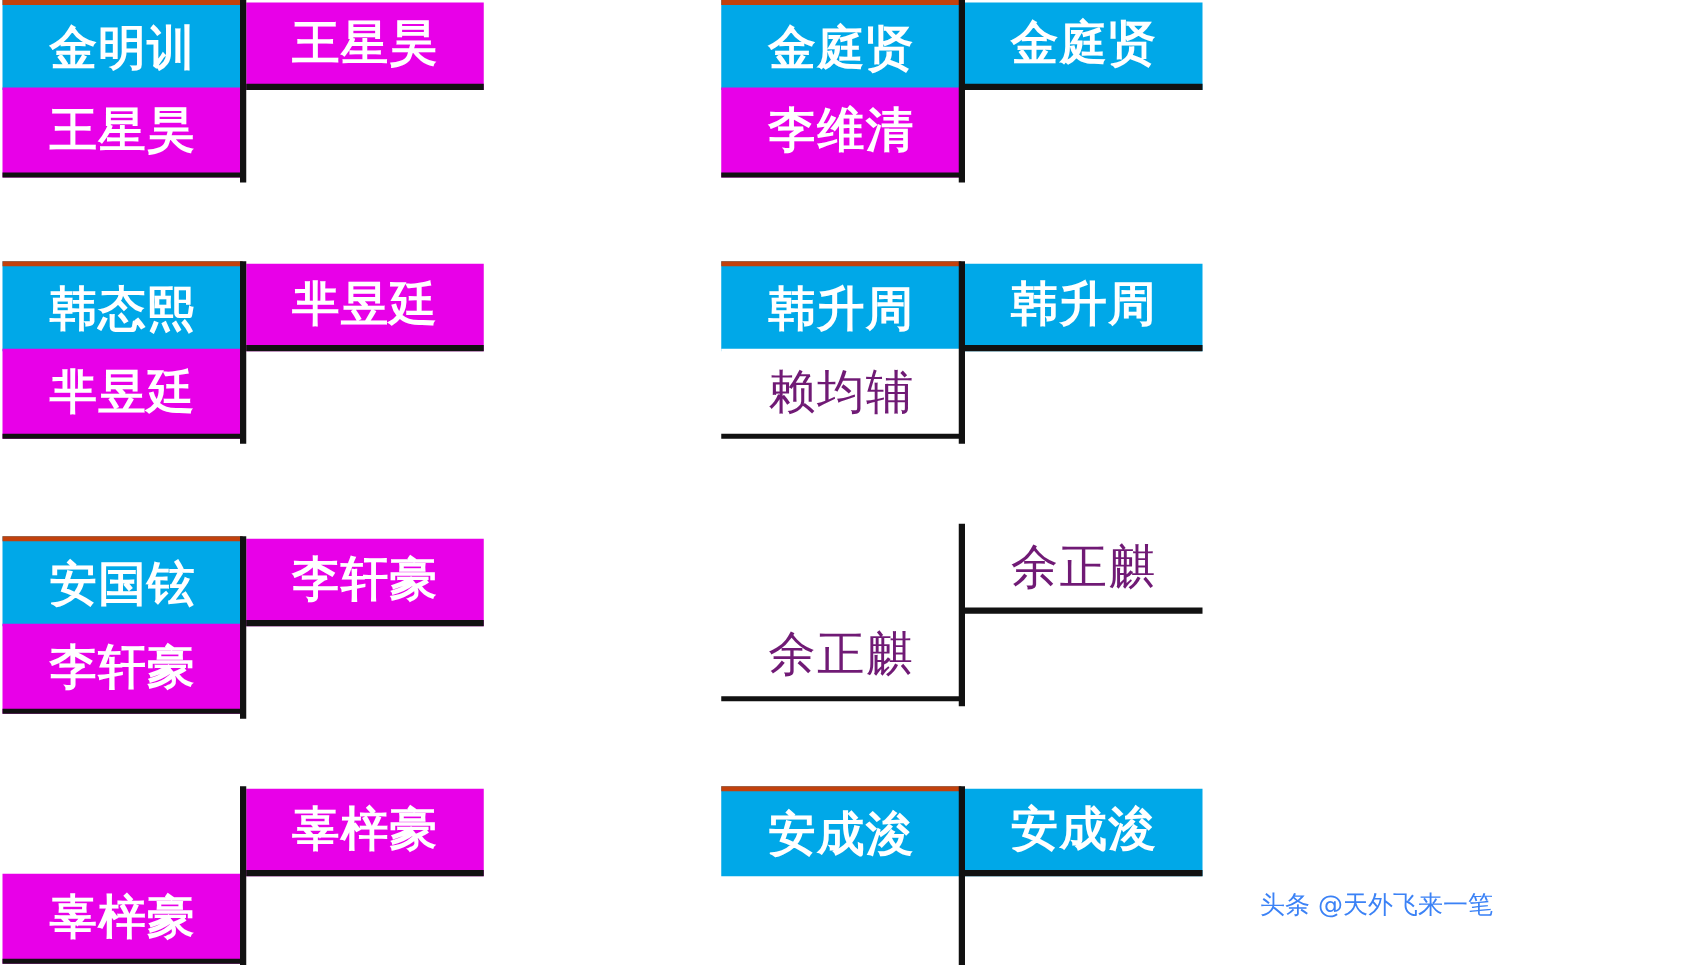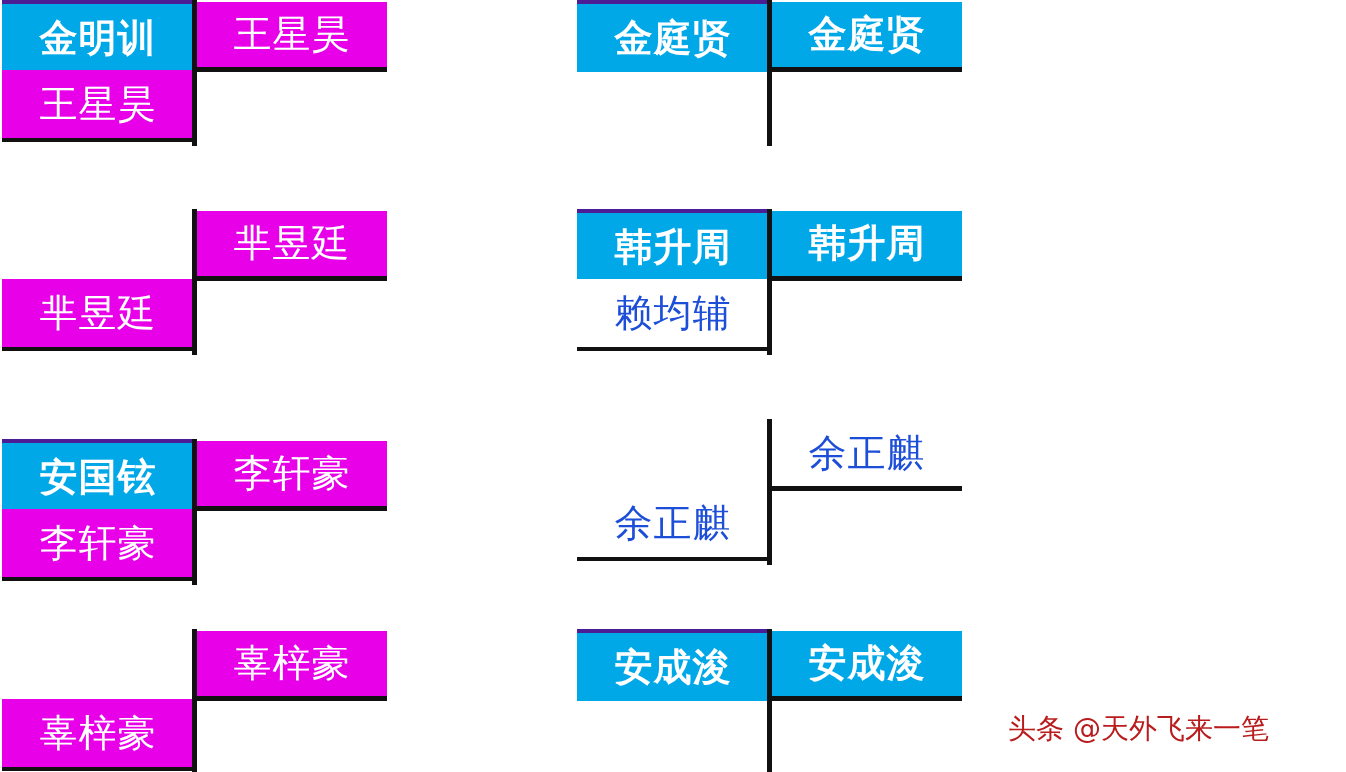--- a/index.html
+++ b/index.html
@@ -7,61 +7,63 @@
     width: 1346px; height: 772px; background: #ffffff; position: relative; overflow: hidden;
     font-family: "DejaVu Sans", "Liberation Sans", sans-serif;
   }
   .match { position: absolute; width: 965px; height: 145px; }
   .cell {
     position: absolute; box-sizing: border-box;
     display: flex; align-items: center; justify-content: center;
     font-size: 38px; letter-spacing: 1px;
   }
   .cell.cyan { background: #00a8e8; color: #ffffff; font-weight: bold; }
-  .cell.magenta { background: #e800e8; color: #ffffff; font-weight: normal; }
-  .cell.plain { background: #ffffff; color: #1d4ed8; font-weight: normal; }
-  .top { left: 0; top: 0; width: 192px; height: 72px; border-top: 4px solid #4c1d95; }
+  .cell.magenta { background: #e800e8; color: #ffffff; font-weight: bold; }
+  .cell.plain { background: #ffffff; color: #701a75; font-weight: normal; }
+  .top { left: 0; top: 0; width: 192px; height: 72px; border-top: 4px solid #c2410c; }
   .bottom { left: 0; top: 70px; width: 192px; height: 72px; border-bottom: 4px solid #111; }
   .vline { position: absolute; left: 190px; top: 0; width: 5px; height: 146px; background: #111; }
   .winner { left: 195px; top: 2px; width: 190px; height: 70px; border-bottom: 5px solid #111; }
   .group-left { left: 2px; }
   .group-right { left: 577px; }
   .watermark {
-    position: absolute; left: 1008px; top: 710px; font-size: 28px; color: #b91c1c;
+    position: absolute; left: 1008px; top: 710px; font-size: 20px; color: #3b82f6;
     font-family: "DejaVu Sans", sans-serif; letter-spacing: 0px;
   }
 </style>
 </head>
 <body>
 
 <div id="bracket">
     <div class="match group-left" style="top: 0px;">
       <div class="cell top cyan">金明训</div>
       <div class="cell bottom magenta">王星昊</div>
       <div class="cell winner magenta">王星昊</div>
       <div class="vline"></div>
     </div>
     <div class="match group-left" style="top: 209px;">
+      <div class="cell top cyan">韩态熙</div>
       <div class="cell bottom magenta">芈昱廷</div>
       <div class="cell winner magenta">芈昱廷</div>
       <div class="vline"></div>
     </div>
-    <div class="match group-left" style="top: 439px;">
+    <div class="match group-left" style="top: 429px;">
       <div class="cell top cyan">安国铉</div>
       <div class="cell bottom magenta">李轩豪</div>
       <div class="cell winner magenta">李轩豪</div>
       <div class="vline"></div>
     </div>
     <div class="match group-left" style="top: 629px;">
       <div class="cell bottom magenta">辜梓豪</div>
       <div class="cell winner magenta">辜梓豪</div>
       <div class="vline"></div>
     </div>
     <div class="match group-right" style="top: 0px;">
       <div class="cell top cyan">金庭贤</div>
+      <div class="cell bottom magenta">李维清</div>
       <div class="cell winner cyan">金庭贤</div>
       <div class="vline"></div>
     </div>
     <div class="match group-right" style="top: 209px;">
       <div class="cell top cyan">韩升周</div>
       <div class="cell bottom plain">赖均辅</div>
       <div class="cell winner cyan">韩升周</div>
       <div class="vline"></div>
     </div>
     <div class="match group-right" style="top: 419px;">

